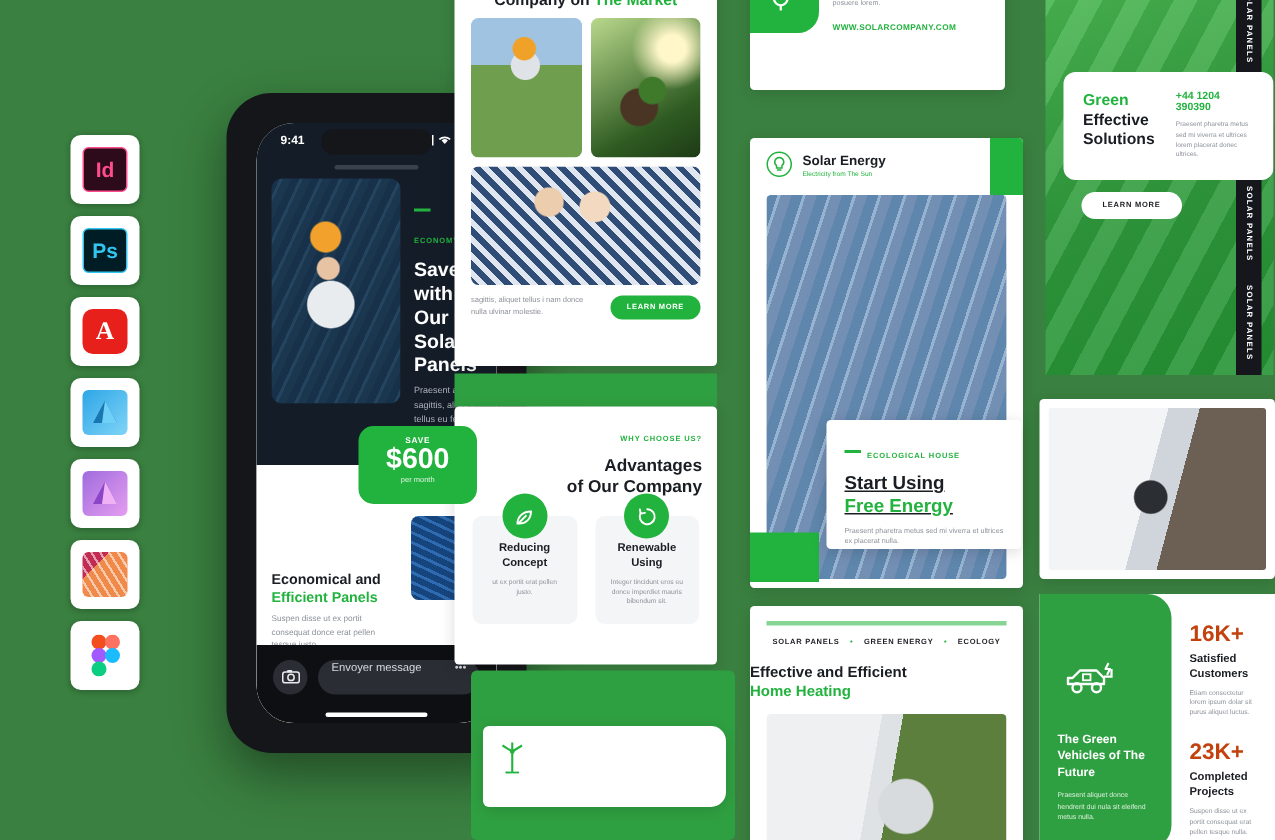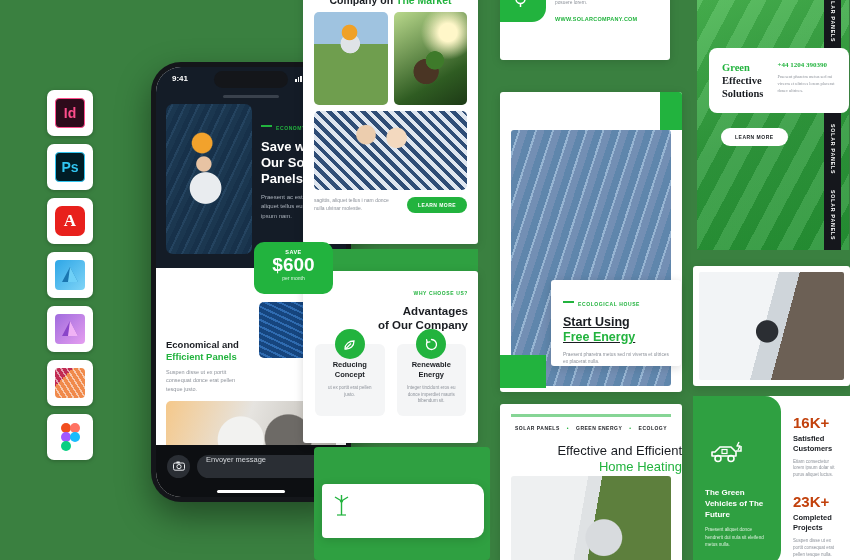--- a/index.html
+++ b/index.html
@@ -87,21 +87,21 @@
   .g-ps { background: #001d26; color: #31c5f0; border: 1.5px solid #31c5f0; }
   .g-ai { background: #e8201c; color: #fff; border-radius: 7px; font-size: 17px; font-family: "Liberation Serif", serif; }
   .g-af { background: linear-gradient(135deg,#2ea6e6,#7fd4f7); color: #0d4f74; font-size: 17px; }
   .g-ap { background: linear-gradient(135deg,#a06bdd,#e59ef0); color: #ffe9ff; font-size: 17px; }
   .g-ade { background: linear-gradient(135deg,#c22b52 0 30%, #f08a4b 30%); position: relative; overflow: hidden; }
   .g-ade::after { content:""; position:absolute; inset:0; background: repeating-linear-gradient(58deg, rgba(255,255,255,.55) 0 1.5px, transparent 1.5px 5px); }
   .g-fig { background: #fff; position: relative; }
 
   
   #phone { position: absolute; left: 151px; top: 62px; width: 200px; height: 440px;
-           background: #14161a; border-radius: 30px; padding: 5px;
+           background: #14161a; border-radius: 30px; padding: 20px;
            box-shadow: 0 14px 34px rgba(0,0,0,.42); }
   #phone-screen { width: 100%; height: 100%; background: #fff; border-radius: 25px; overflow: hidden; position: relative; }
   #status-bar { height: 22px; background: #141c27; display: flex; align-items: center; justify-content: space-between; padding: 0 14px 0 16px; color: #fff; font-size: 8px; font-weight: 700; }
   #notch { position: absolute; top: 4px; left: 50%; transform: translateX(-50%); width: 74px; height: 17px; background: #14161a; border-radius: 10px; z-index: 4; }
   .sb-icons { display: flex; align-items: center; gap: 3px; }
   .bars { display: flex; align-items: flex-end; gap: 1px; height: 7px; }
   .bars i { width: 1.5px; background: #fff; display: block; }
   .batt { width: 13px; height: 6.5px; border: 1px solid #fff; border-radius: 2px; position: relative; }
   .batt::after { content:""; position:absolute; inset:1px; background:#fff; border-radius:1px; }
   #app-top { background: #141c27; padding: 6px 0 0 0; position: relative; }
@@ -169,29 +169,29 @@
   #solar-img { position: absolute; left: 11px; top: 38px; right: 11px; bottom: 6px; border-radius: 3px; }
   #card-free { position: absolute; left: 551px; top: 280px; width: 130px; height: 86px; }
   #free-in { padding: 12px 12px; }
   #free-title { font-size: 12.5px; font-weight: 700; color: #1a1d22; line-height: 1.2; margin-top: 5px; text-decoration: underline; }
   #free-txt { font-size: 4.8px; margin-top: 6px; }
   #free-tab { position: absolute; left: 500px; top: 355px; width: 46px; height: 33px; background: #22b33e; }
   #card-heat { position: absolute; left: 500px; top: 404px; width: 182px; height: 160px; }
   #heat-strip { height: 3px; background: #22b33e; margin: 10px 11px 0; opacity: .55; }
   #heat-tags { display: flex; justify-content: center; gap: 7px; padding: 8px 0 0; font-size: 5px; font-weight: 700; letter-spacing: .1em; color: #1d1f24; }
   .tag-dot { color: #22b33e; }
-  #heat-title { text-align: right; font-size: 13px; font-weight: 400; color: #1a1d22; margin-top: 12px; line-height: 1.25; }
+  #heat-title { text-align: left; font-size: 10px; font-weight: 700; color: #1a1d22; margin-top: 12px; line-height: 1.25; }
   #heat-img { position: absolute; left: 11px; right: 11px; top: 72px; bottom: 0; border-radius: 3px; }
 
   
   #panel-green { position: absolute; left: 697px; top: -18px; width: 152px; height: 268px; overflow: hidden; }
   .vstripe { position: absolute; top: 0; bottom: 0; width: 17px; background: #15171c; display: flex; flex-direction: column; align-items: center; justify-content: center; gap: 16px; }
   .vstripe span { writing-mode: vertical-rl; font-size: 5.2px; font-weight: 700; letter-spacing: .16em; color: #fff; white-space: nowrap; }
   #vstripe-1 { right: 8px; }
-  #card-innov { position: absolute; left: 12px; top: 66px; width: 140px; background: #fff; border-radius: 8px; padding: 13px 13px; display: flex; gap: 14px; font-family: Liberation Serif, serif; }
+  #card-innov { position: absolute; left: 12px; top: 66px; width: 140px; background: #fff; border-radius: 8px; padding: 13px 13px; display: flex; gap: 14px; }
   #innov-title { font-size: 10.5px; font-weight: 700; line-height: 1.25; color: #1a1d22; width: 58px; }
   #innov-phone { font-size: 7px; font-weight: 700; color: #22b33e; }
   #innov-txt { font-size: 4.4px; margin-top: 5px; }
   #innov-btn { position: absolute; left: 24px; top: 146px; background: #fff; color: #1a1d22; border-radius: 12px; font-size: 5px; font-weight: 700; letter-spacing: .1em; padding: 6px 14px; border: none; }
   #card-ev { position: absolute; left: 693px; top: 266px; width: 157px; height: 120px; }
   #ev-img { position: absolute; inset: 6px; border-radius: 2px; }
   #panel-stats { position: absolute; left: 693px; top: 396px; width: 157px; height: 170px; background: #fff; display: flex; }
   #stats-green { width: 88px; background: #2fa041; border-radius: 0 16px 16px 0; padding: 40px 12px 0; color: #fff; position: relative; }
   #ev-ico { position: absolute; top: 42px; left: 14px; }
   #stats-title { font-size: 8px; font-weight: 700; line-height: 1.35; margin-top: 52px; }
@@ -354,21 +354,21 @@
         <div class="adv-name">Reducing Concept</div>
         <div class="adv-txt lorem">ut ex portit erat pellen justo.</div>
       </div>
       <div class="adv-item">
         <div class="adv-ico">
           <svg width="15" height="15" viewBox="0 0 15 15">
               <path d="M7.5 2.5a5 5 0 1 1-4.4 2.6" fill="none" stroke="#fff" stroke-width="1.3" stroke-linecap="round"></path>
               <path d="M2.6 2.6 L3.1 5.4 L5.9 4.9" fill="none" stroke="#fff" stroke-width="1.3" stroke-linecap="round" stroke-linejoin="round"></path>
             </svg>
         </div>
-        <div class="adv-name">Renewable Energy</div>
+        <div class="adv-name">Renewable Using</div>
         <div class="adv-txt lorem">Integer tincidunt eros eu donce imperdiet mauris bibendum sit.</div>
       </div>
     </div>
   </div>
 
   <div id="green-bar-b"></div>
   <div id="card-wind" class="card">
     <div id="wind-in">
       <div>
         <svg width="17" height="22" viewBox="0 0 17 22">
@@ -399,20 +399,32 @@
       </div>
       <div id="contact-body">
         <div id="contact-txt" class="lorem">Nullam in blandit erat in ut rutrum eros, eget ultricies ipsum curabitur in lectus quam donec posuere lorem.</div>
         <div id="contact-url">WWW.SOLARCOMPANY.COM</div>
       </div>
     </div>
   </div>
 
   <div id="card-solar" class="card">
     <div id="solar-tab"></div>
+    <div id="solar-head">
+      <div id="solar-ico">
+        <svg width="9" height="11" viewBox="0 0 9 11">
+            <path d="M4.5 1a3 3 0 0 1 1.8 5.4V8h-3.6V6.4A3 3 0 0 1 4.5 1z" fill="none" stroke="#22b33e" stroke-width="1"></path>
+            <line x1="3" y1="9.4" x2="6" y2="9.4" stroke="#22b33e" stroke-width="1"></line>
+          </svg>
+      </div>
+      <div>
+        <div id="solar-title">Solar Energy</div>
+        <div id="solar-sub">Electricity from The Sun</div>
+      </div>
+    </div>
     <div id="solar-img" class="photo ph-solarfarm"></div>
   </div>
 
   <div id="free-tab"></div>
   <div id="card-free" class="card">
     <div id="free-in">
       <div><span class="dash"></span><span class="eyebrow">ECOLOGICAL HOUSE</span></div>
       <div id="free-title">
         <span>Start Using</span><br>
         <span class="grn">Free Energy</span>

